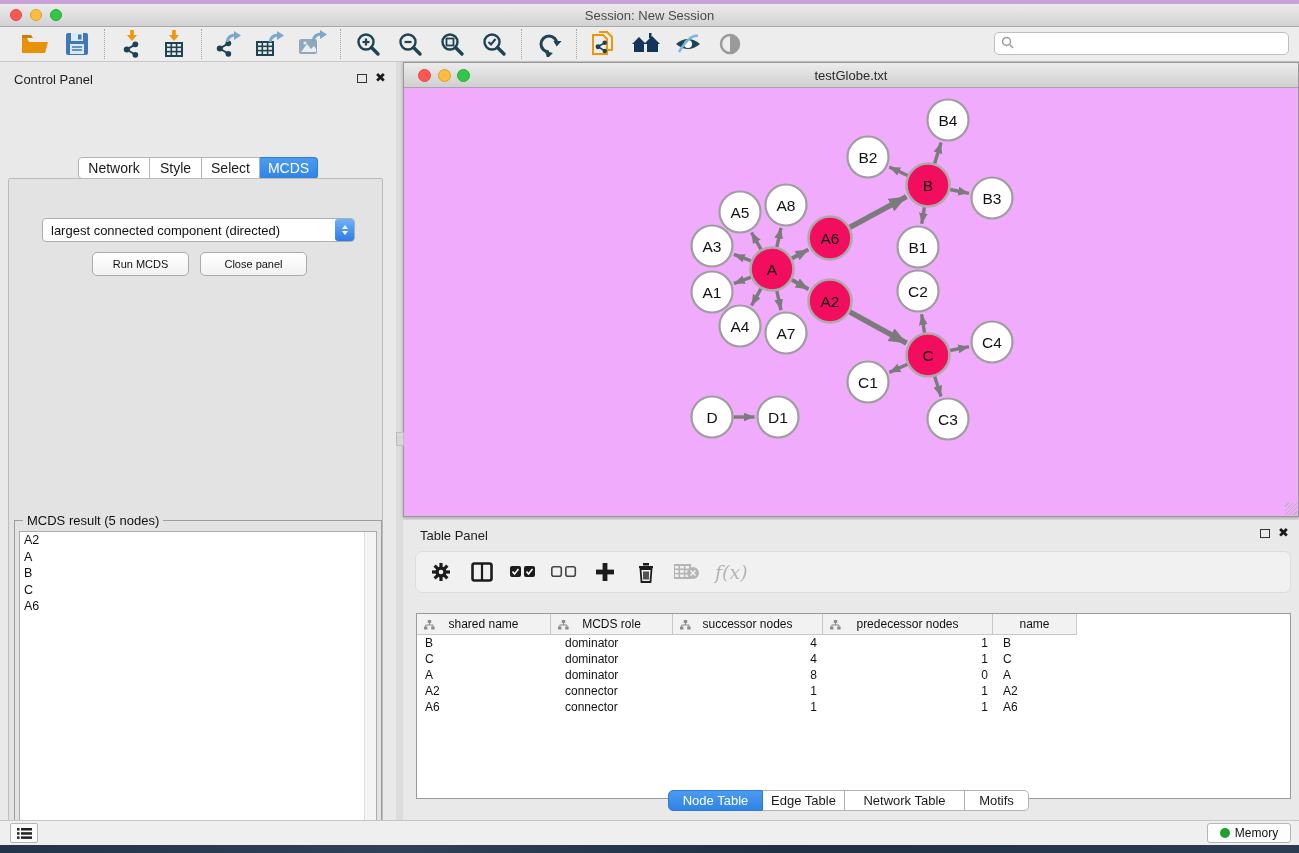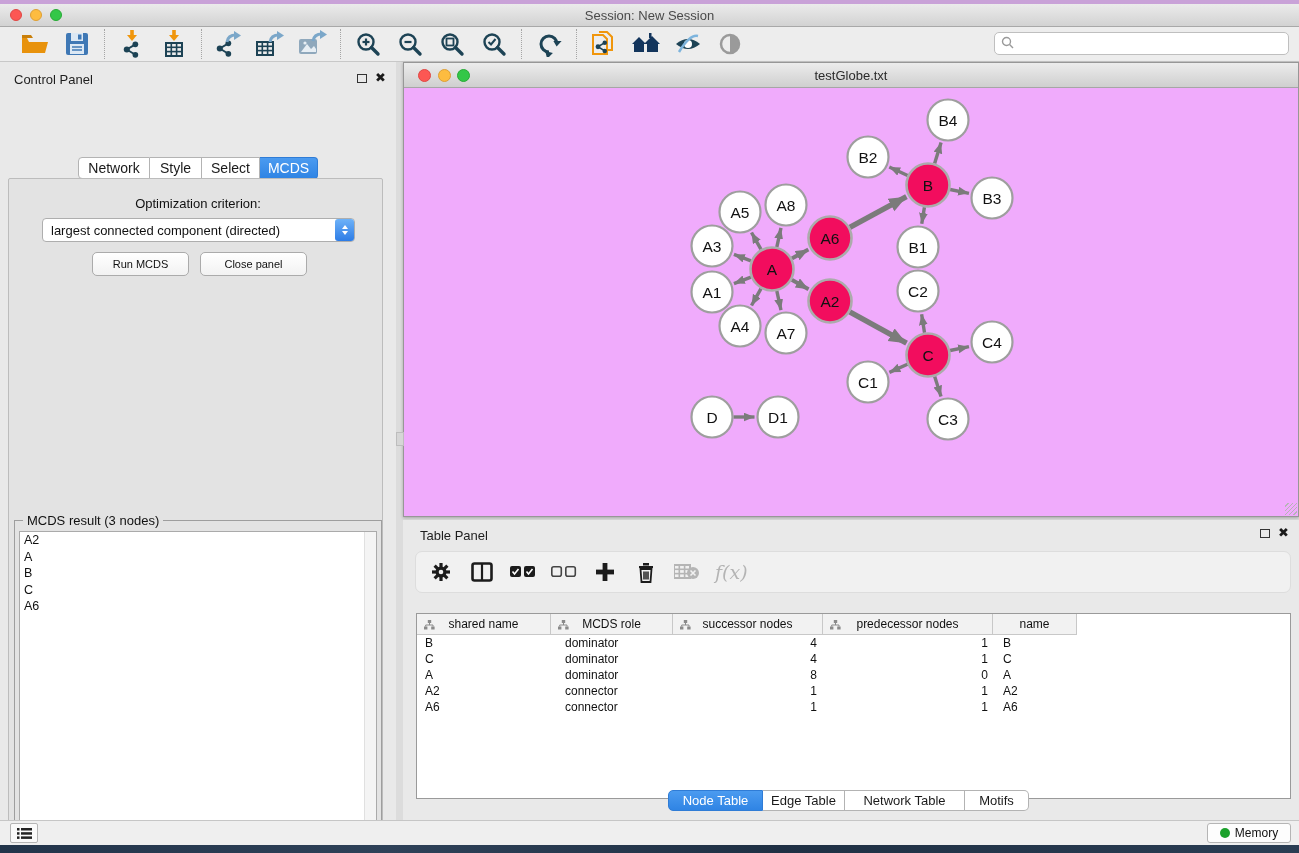--- a/index.html
+++ b/index.html
@@ -317,35 +317,34 @@
     <div class="abs close-ic" style="left:375px; top:9px;">✖</div>
 
     <div class="abs" id="cp-tabs">
         <div class="seg" style="width: 72px;">Network</div>
         <div class="seg" style="width: 52px;">Style</div>
         <div class="seg" style="width: 58px;">Select</div>
         <div class="seg active" style="width: 58px;">MCDS</div>
       </div>
     <div class="abs" id="cp-inner"></div>
 
-    <div class="abs" id="opt-label">Optimization criterion:</div>
 
     <div class="abs" id="criterion-select">
       <div class="val">largest connected component (directed)</div>
       <div class="step">
         <div class="chev up"></div>
           <div class="chev dn"></div>
       </div>
     </div>
 
     <div class="abs btn" id="run-btn">Run MCDS</div>
     <div class="abs btn" id="closepanel-btn">Close panel</div>
 
     <div class="abs" id="mcds-group">
-      <div class="abs" id="mcds-group-title">MCDS result (3 nodes)</div>
+      <div class="abs" id="mcds-group-title">MCDS result (5 nodes)</div>
       <div class="abs" id="mcds-list">
         <div class="abs scroll"></div>
       <div class="mcds-item">A2</div>
           <div class="mcds-item">A</div>
           <div class="mcds-item">B</div>
           <div class="mcds-item">C</div>
           <div class="mcds-item">A6</div>
         </div>
     </div>
   </div>

